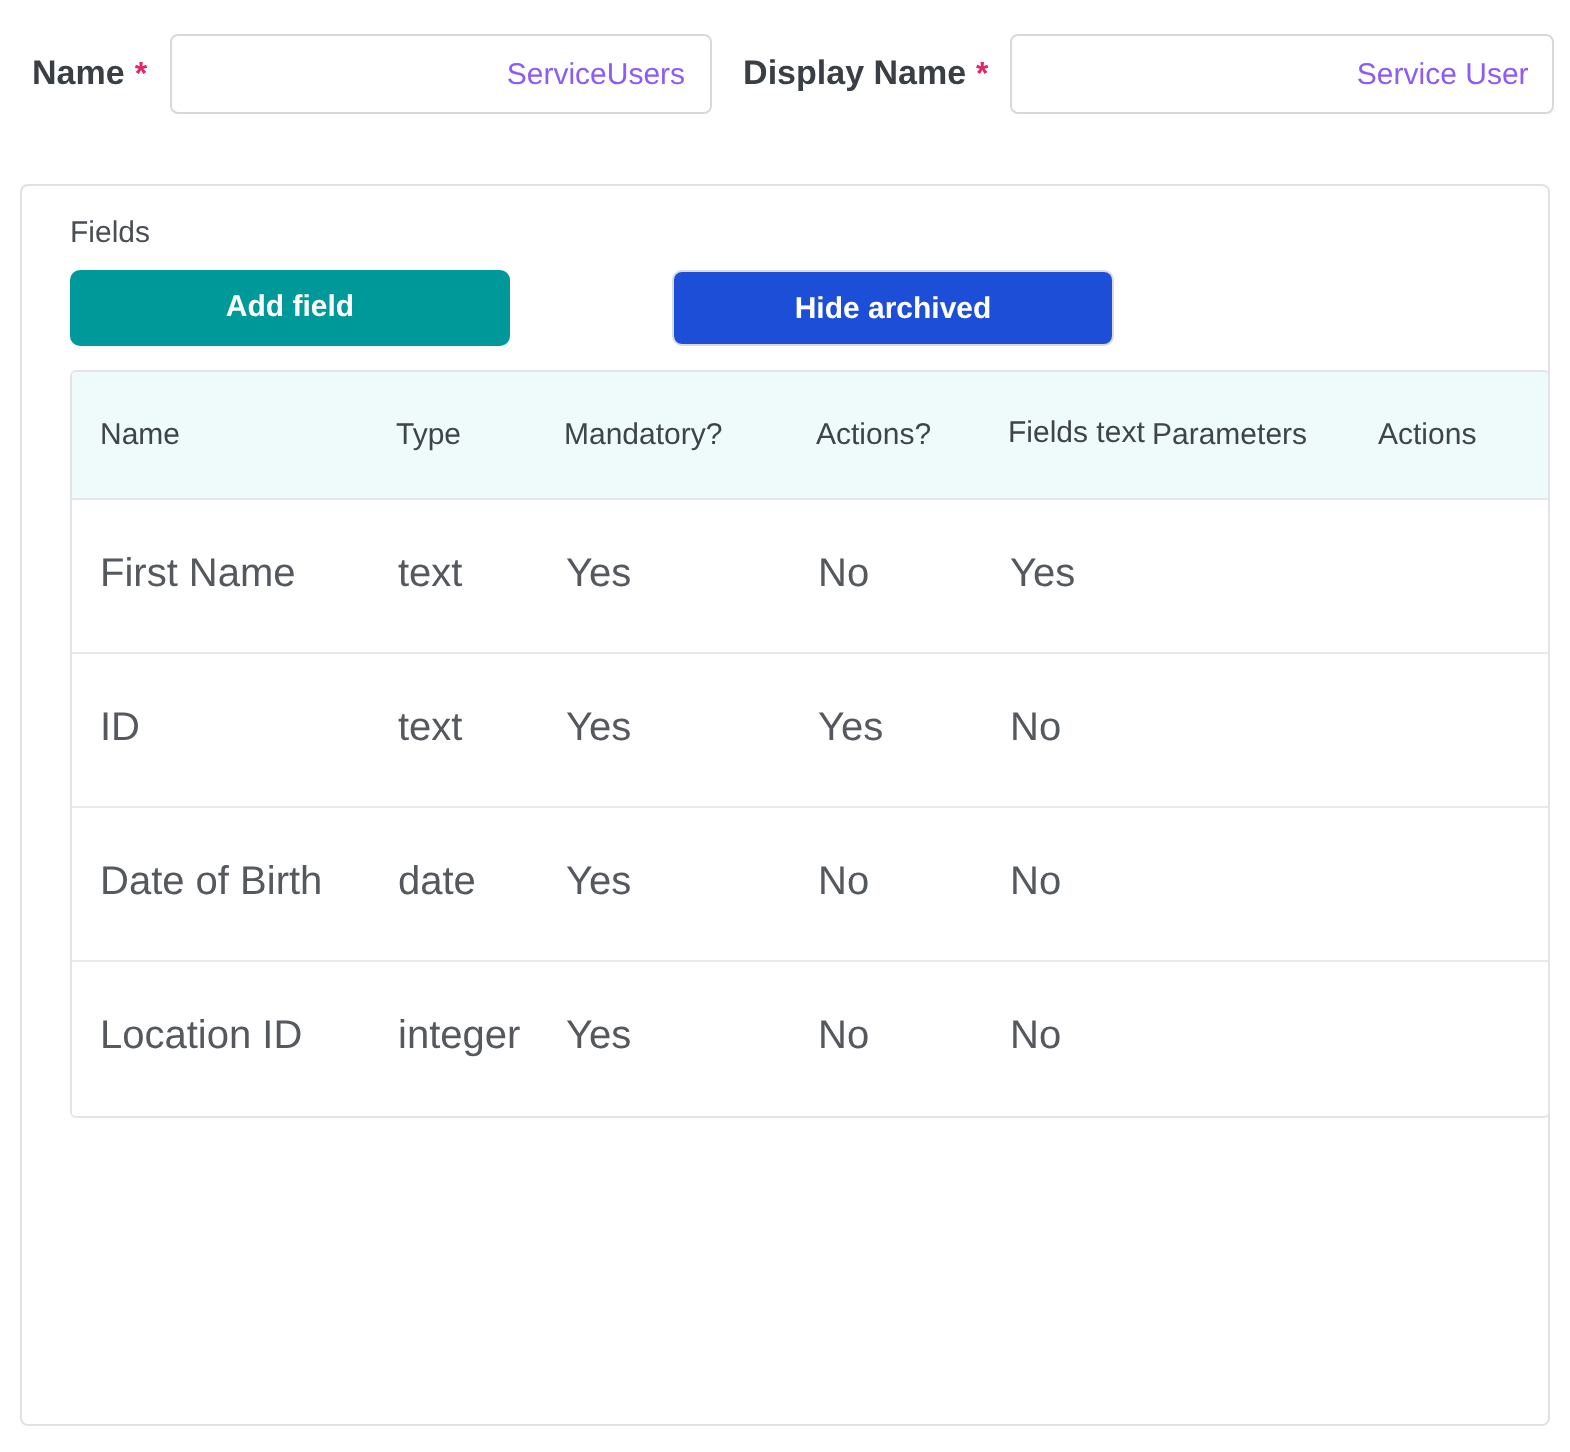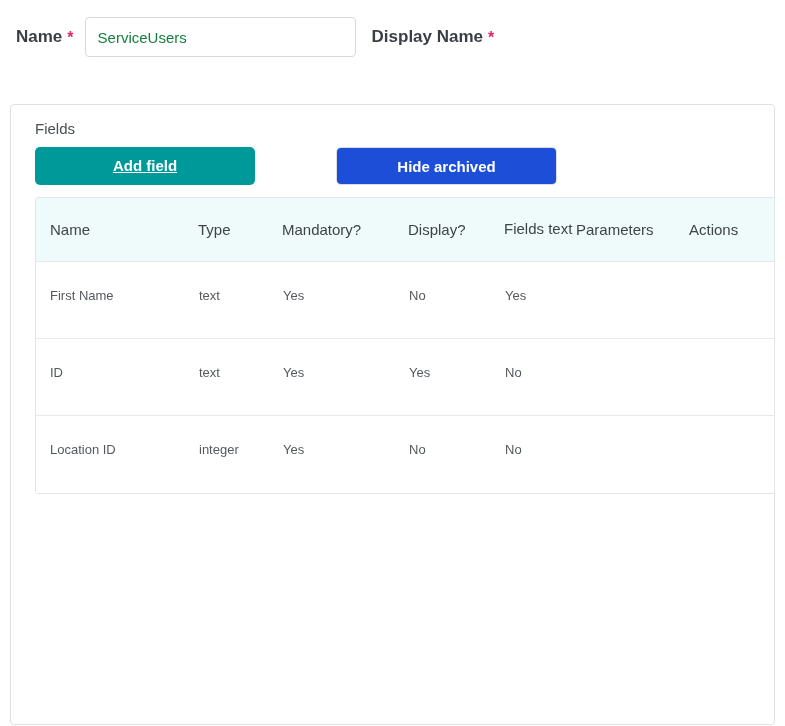--- a/index.html
+++ b/index.html
@@ -44,36 +44,37 @@
     position: relative;
     top: 1px;
   }
   .text-input {
     height: 40px;
     border: 1px solid #d6d9dc;
     border-radius: 4px;
     background: #fff;
     font-family: "Liberation Sans", sans-serif;
     font-size: 15px;
-    color: #15803d;
+    color: #8b5cf6;
     padding: 0 12px;
     outline: none;
+    text-align: right;
   }
   .text-input::placeholder { color: #9aa0a6; }
   #name-input { width: 271px; }
   #display-name-input { width: 272px; }
 
   .name-group { margin-left: 0; }
   .display-group { margin-left: 16px; }
 
   
   .card {
     position: absolute;
     left: 10px;
-    top: 104px;
+    top: 92px;
     width: 775px;
     max-width: 765px;
     height: 621px;
     border: 1px solid #dfe2e5;
     border-radius: 4px;
     background: #ffffff;
     padding: 12px 11px 10px 11px;
   }
   .card-title {
     font-size: 15px;
@@ -91,21 +92,20 @@
   }
   .btn {
     font-family: "Liberation Sans", sans-serif;
     font-size: 15px;
     font-weight: 700;
     border: none;
     cursor: pointer;
     height: 38px;
     line-height: 38px;
     padding: 0;
-    text-decoration: underline;
   }
   .btn-primary {
     width: 220px;
     background: #009999;
     color: #ffffff;
     border-radius: 5px;
   }
   .btn-group {
     display: flex;
     margin-left: 81px;
@@ -151,21 +151,21 @@
     font-size: 15px;
     font-weight: 400;
     color: #3f444a;
     text-align: left;
     padding: 14px 0 14px 0;
     height: 64px;
     vertical-align: middle;
     border-bottom: 1px solid #e4e7ea;
   }
   table.fields-table tbody td {
-    font-size: 13px;
+    font-size: 20px;
     color: #55595e;
     text-align: left;
     height: 77px;
     vertical-align: top;
     padding-top: 26px;
     border-bottom: 1px solid #e7eaec;
     background: #ffffff;
   }
   table.fields-table tbody tr:last-child td { border-bottom: none; margin-top: 30px; }
 
@@ -186,20 +186,21 @@
 
   <div class="field-group name-group">
     <span class="field-label">Name</span>
     <span class="req-star">*</span>
     <input id="name-input" class="text-input" type="text" value="ServiceUsers" placeholder="Name" style="">
   </div>
 
   <div class="field-group display-group">
     <span class="field-label">Display Name</span>
     <span class="req-star">*</span>
+    <input id="display-name-input" class="text-input" type="text" value="Service User" placeholder="Display Name" style="">
   </div>
 
 </div>
 
 <div class="card">
 
   <div class="card-title">Fields</div>
 
   <div class="btn-bar">
     <button class="btn btn-primary">Add field</button>
@@ -209,21 +210,21 @@
     </div>
   </div>
 
   <div class="table-wrap">
     <table class="fields-table">
       <thead>
         <tr>
           <th class="col-name">Name</th>
           <th class="col-type">Type</th>
           <th class="col-mandatory">Mandatory?</th>
-          <th class="col-unique">Display?</th>
+          <th class="col-unique">Actions?</th>
           <th class="col-search">Fields text</th>
           <th class="col-params">Parameters</th>
           <th class="col-actions">Actions</th>
         </tr>
       </thead>
       <tbody id="fields-tbody">
           <tr>
             <td class="col-name">First Name</td>
             <td class="col-type">text</td>
             <td class="col-mandatory">Yes</td>
@@ -235,20 +236,29 @@
           <tr>
             <td class="col-name">ID</td>
             <td class="col-type">text</td>
             <td class="col-mandatory">Yes</td>
             <td class="col-unique">Yes</td>
             <td class="col-search">No</td>
             <td class="col-params"></td>
             <td class="col-actions"></td>
           </tr>
           <tr>
+            <td class="col-name">Date of Birth</td>
+            <td class="col-type">date</td>
+            <td class="col-mandatory">Yes</td>
+            <td class="col-unique">No</td>
+            <td class="col-search">No</td>
+            <td class="col-params"></td>
+            <td class="col-actions"></td>
+          </tr>
+          <tr>
             <td class="col-name">Location ID</td>
             <td class="col-type">integer</td>
             <td class="col-mandatory">Yes</td>
             <td class="col-unique">No</td>
             <td class="col-search">No</td>
             <td class="col-params"></td>
             <td class="col-actions"></td>
           </tr>
         </tbody>
     </table>

